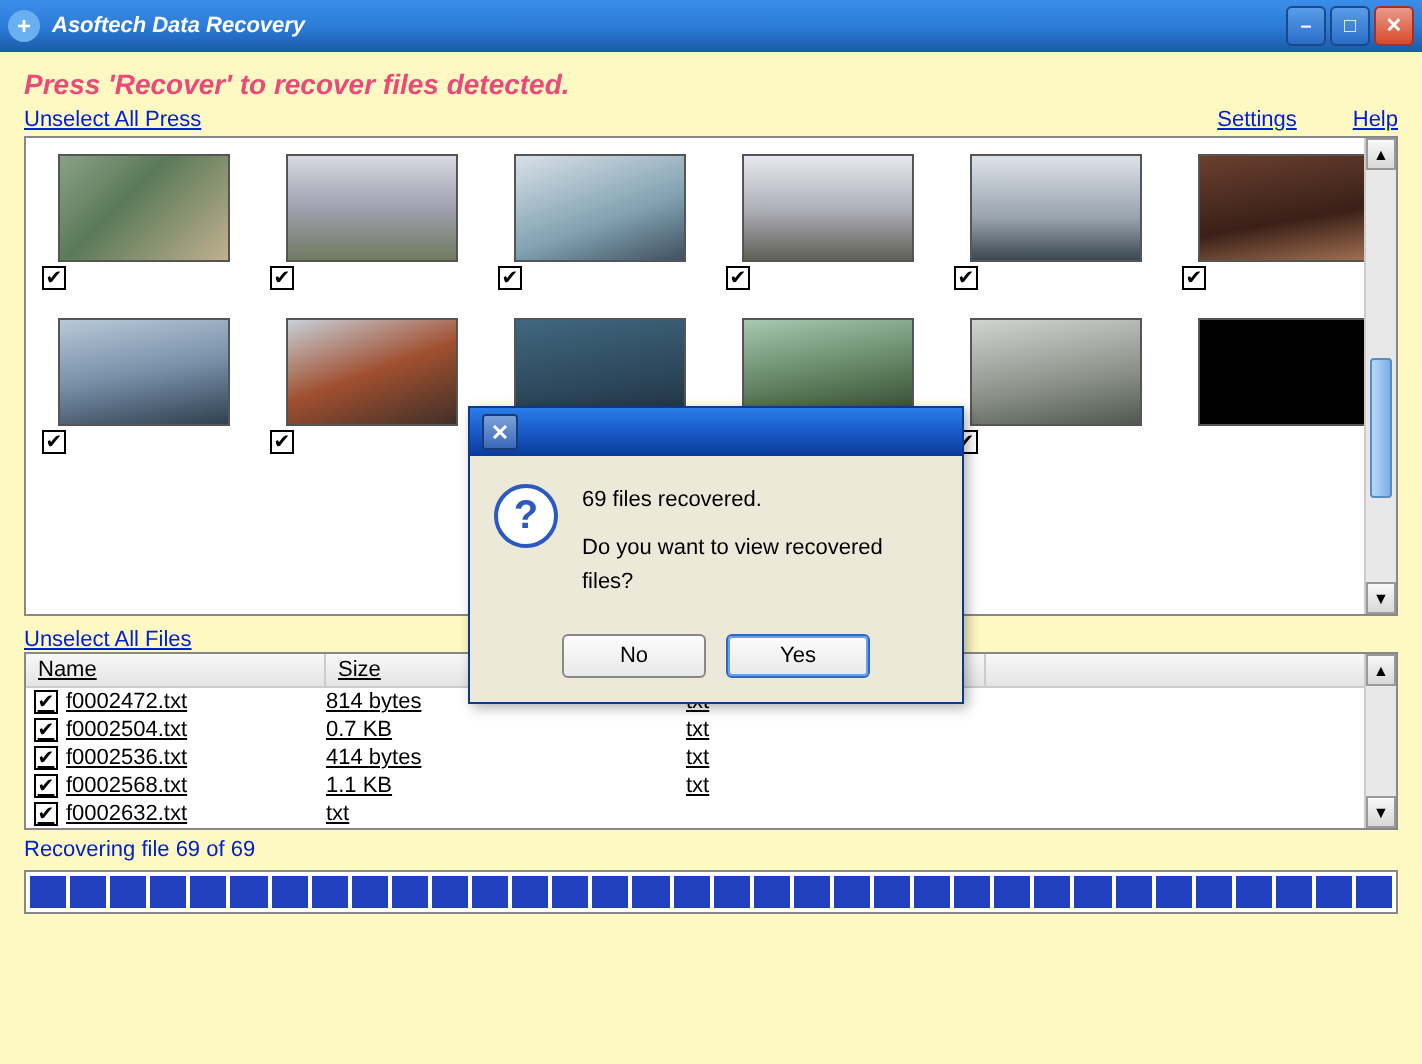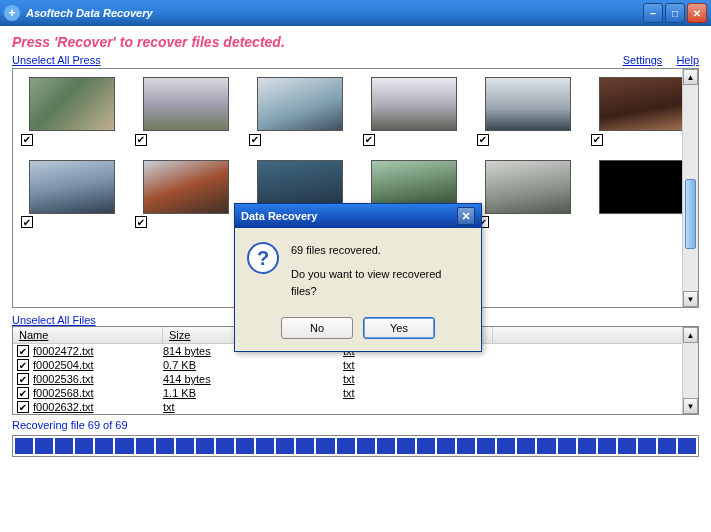--- a/index.html
+++ b/index.html
@@ -7,25 +7,25 @@
 
 
 .titlebar { height: 26px; background: linear-gradient(to bottom, #3a8de8 0%, #2d7dd8 50%, #1a5aa8 100%); display: flex; align-items: center; padding: 0 4px; color: white; font-weight: bold; }
 .titlebar-icon { width: 16px; height: 16px; background: #6ab0f0; border-radius: 50%; margin-right: 6px; display:flex; align-items:center; justify-content:center; font-size:12px; font-weight:bold; color:white; }
 .titlebar-text { flex: 1; font-style: italic; }
 .titlebar-buttons { display: flex; gap: 2px; }
 .tb-btn { width: 20px; height: 20px; background: linear-gradient(to bottom, #5a9de8, #2a6dc8); border: 1px solid #1a4a88; border-radius: 3px; color: white; display: flex; align-items: center; justify-content: center; cursor: pointer; font-size: 10px; }
 .tb-btn.close { background: linear-gradient(to bottom, #e89a8a, #d84a2a); border-color: #a83020; }
 
 
-.content { padding: 8px 12px; height: calc(100% - 26px); background: #ffffff; display:flex; flex-direction:column; }
+.content { padding: 8px 12px; height: calc(100% - 26px); background: #fef9c3; display:flex; flex-direction:column; }
 .instruction { color: #e94a7a; font-style: italic; font-size: 14px; font-weight: bold; margin-bottom: 4px; }
 .links-row { display: flex; justify-content: space-between; margin-bottom: 2px; }
 .link { color: #0020d0; text-decoration: underline; cursor: pointer; }
-.links-right { display: flex; gap: 14px; }
+.links-right { display: flex; gap: 28px; }
 
 
 .photo-pane { background: #fff; border: 1px solid #888; position:relative; padding: 8px 18px 8px 8px; height: 240px; overflow:hidden; }
 .photo-grid { display:flex; flex-wrap:wrap; gap: 14px 28px; }
 .thumb { position: relative; width: 86px; }
 .thumb-img { width: 86px; height: 54px; border: 1px solid #555; margin-left:8px; margin-bottom:2px; }
 .thumb-check { width: 12px; height: 12px; border: 1px solid #000; background:#fff; display:inline-flex; align-items:center; justify-content:center; font-size:10px; cursor:pointer; }
 .scrollbar-v { position:absolute; right:0; top:0; bottom:0; width:16px; background:#e8e8e8; border-left:1px solid #ccc; }
 .sb-arrow { height:16px; background:linear-gradient(#f8f8f8,#d8d8d8); border:1px solid #999; display:flex; align-items:center; justify-content:center; font-size:8px; cursor:pointer;}
 .sb-thumb { position:absolute; left:2px; right:2px; background:linear-gradient(to right,#b8d8f8,#7ab0e8); border:1px solid #5a8ac0; border-radius:2px; }
@@ -206,21 +206,20 @@
       <div class="progress-seg"></div>
       <div class="progress-seg"></div>
       <div class="progress-seg"></div>
       <div class="progress-seg"></div>
       <div class="progress-seg"></div>
   </div>
 </div>
 
 <div class="dialog">
   <div class="dialog-title">
-    <span class="dialog-title-text">Data Recovery</span>
     <span class="dialog-close">✕</span>
   </div>
   <div class="dialog-body">
     <div class="dialog-icon">?</div>
     <div class="dialog-text">
       <div>69 files recovered.</div>
       <div style="height:6px"></div>
       <div>Do you want to view recovered files?</div>
     </div>
   </div>

